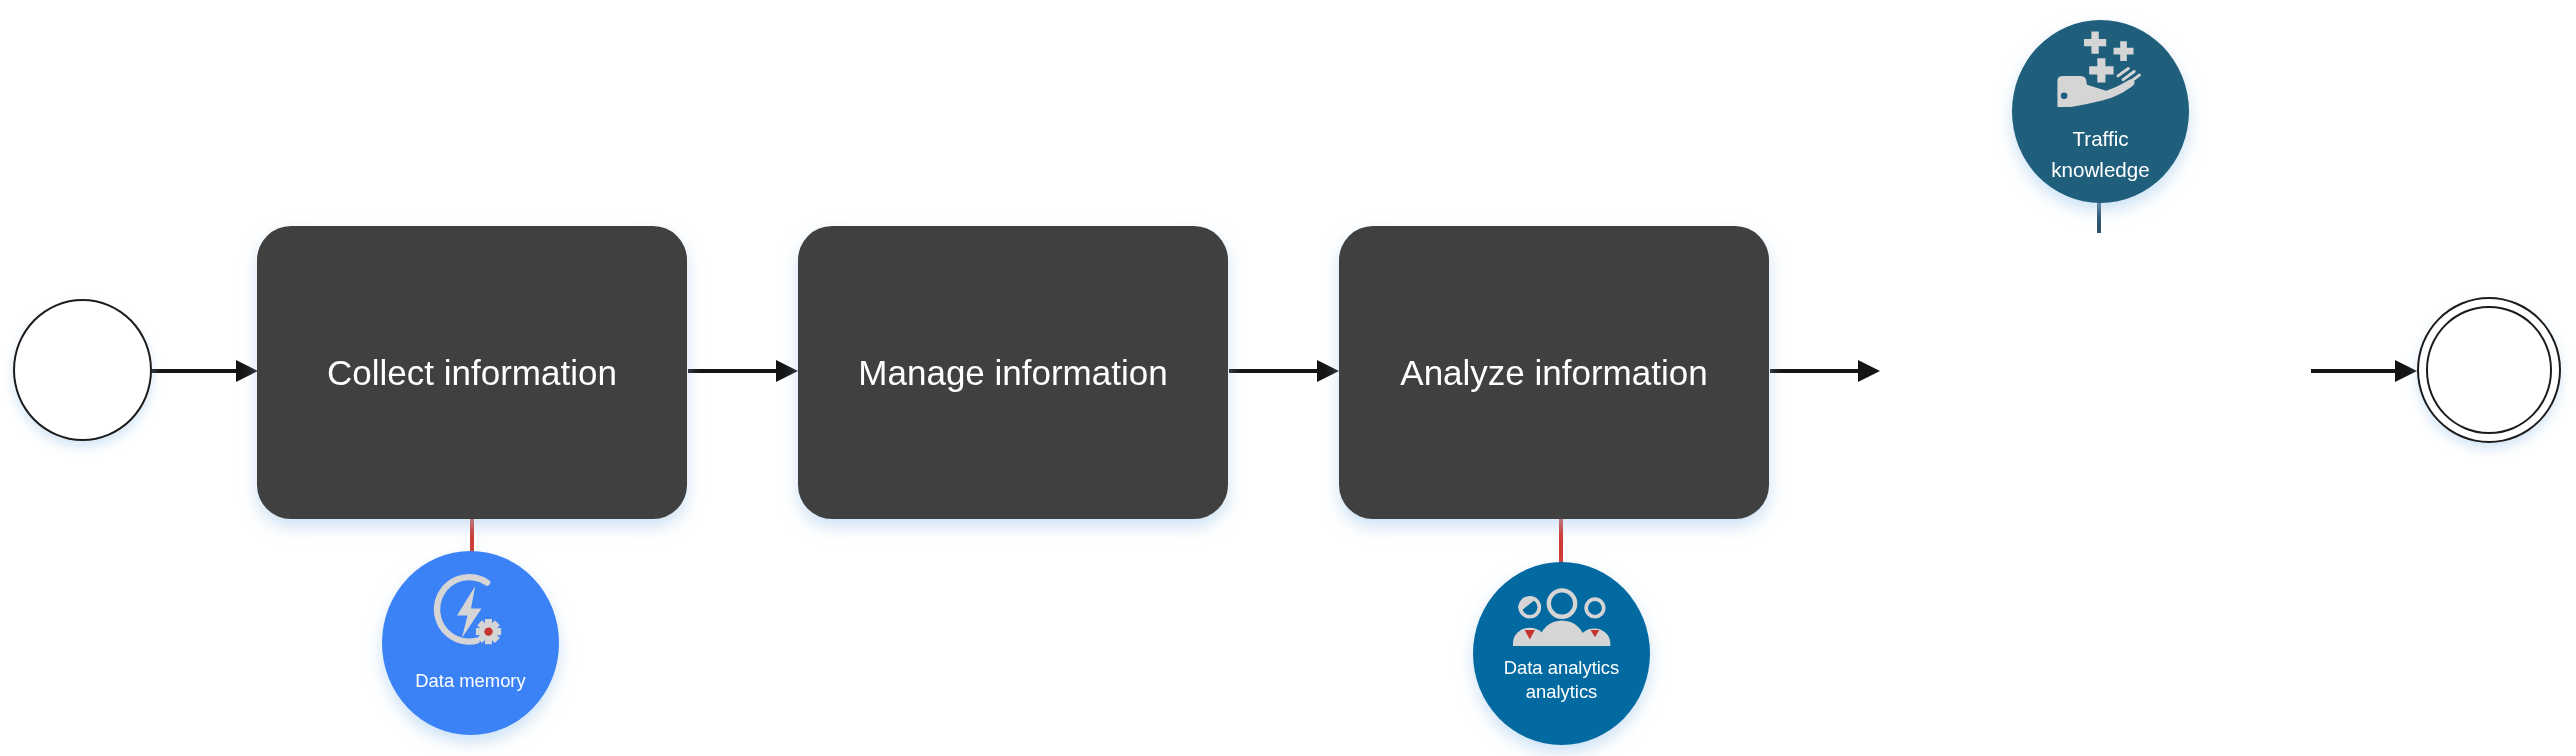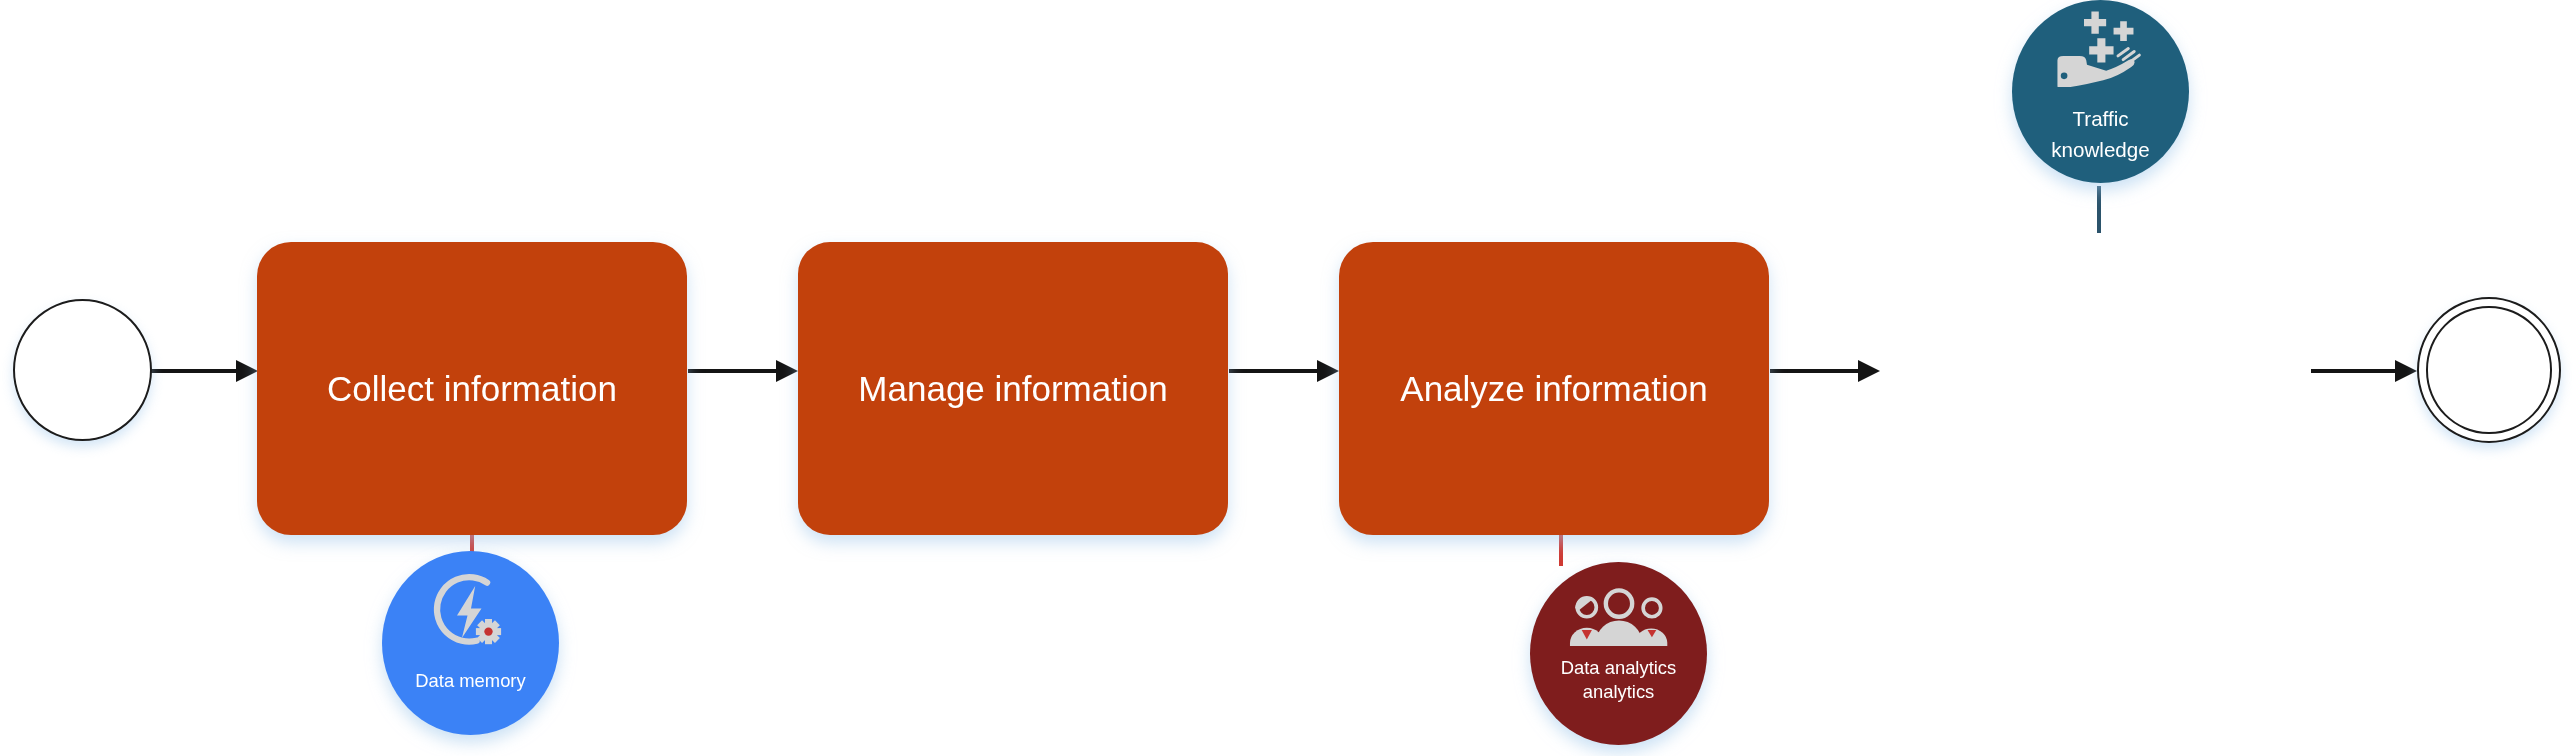--- a/index.html
+++ b/index.html
@@ -2,28 +2,28 @@
 <html style="font-size:11.8px"><head>
 <meta charset="utf-8">
 <style>
   html,body{margin:0;padding:0;background:#ffffff;}
   .canvas{
     position:relative;width:2576px;height:757px;background:#ffffff;overflow:hidden;
     font-family:"Liberation Sans","DejaVu Sans",sans-serif;
   }
   
   .task{
-    position:absolute;top:242px;width:430px;height:293px;
-    background:#c2410c;border-radius:34px;
+    position:absolute;top:226px;width:430px;height:293px;
+    background:#404040;border-radius:34px;
     display:flex;align-items:center;justify-content:center;
     box-shadow:0 7.4px 16px rgba(160,200,235,.5);
     z-index:2;
   }
   .task-label{color:#ffffff;font-size:35px;letter-spacing:0;white-space:nowrap;}
-  #task-0{left:257px;} #task-1{left:798px;border-radius:32px;} #task-2{left:1339px;} #task-3{left:1880px;}
+  #task-0{left:257px;} #task-1{left:798px;} #task-2{left:1339px;} #task-3{left:1880px;}
   
   .event-start{
     position:absolute;left:12.5px;top:299px;width:139px;height:142px;
     border:2.9px solid #1c1c1c;border-radius:50%;background:#ffffff;box-sizing:border-box;
     box-shadow:0 5.9px 11.8px rgba(160,200,235,.45);z-index:2;
   }
   .event-end{
     position:absolute;left:2417px;top:297px;width:144px;height:146px;
     border:2.9px solid #1c1c1c;border-radius:50%;background:#ffffff;box-sizing:border-box;
     box-shadow:0 5.9px 11.8px rgba(160,200,235,.45);z-index:2;
@@ -47,22 +47,22 @@
   .conn{position:absolute;width:4.4px;z-index:0;}
   #conn-0{left:470px;top:516px;height:43px;background:#CF3A33;}
   #conn-1{left:1559px;top:516px;height:50px;background:#CF3A33;}
   #conn-2{left:2097px;top:186px;height:47px;background:#2B536B;}
   
   .badge{
     position:absolute;border-radius:50%;color:#ffffff;z-index:3;
     box-shadow:0 7.4px 16px rgba(160,200,235,.55);
   }
   #badge-0{left:382px;top:551px;width:177px;height:184px;background:#3b82f6;}
-  #badge-1{left:1530px;top:562px;width:177px;height:183px;background:#7f1d1d;}
-  #badge-2{left:2012px;top:0;width:177px;height:183px;background:#1F5F7C;}
+  #badge-1{left:1473px;top:562px;width:177px;height:183px;background:#0369a1;}
+  #badge-2{left:2012px;top:20px;width:177px;height:183px;background:#1F5F7C;}
   .badge-icon{position:absolute;left:50%;transform:translateX(-50%);}
   #badge-0 .badge-icon{top:20.6px;}
   #badge-1 .badge-icon{top:23.6px;}
   #badge-2 .badge-icon{top:10.3px;}
   .badge-label{
     position:absolute;left:0;width:100%;text-align:center;
     font-size:18.4px;line-height:23.6px;
   }
   #badge-0 .badge-label{top:118px;}
   #badge-1 .badge-label{top:94px;}

